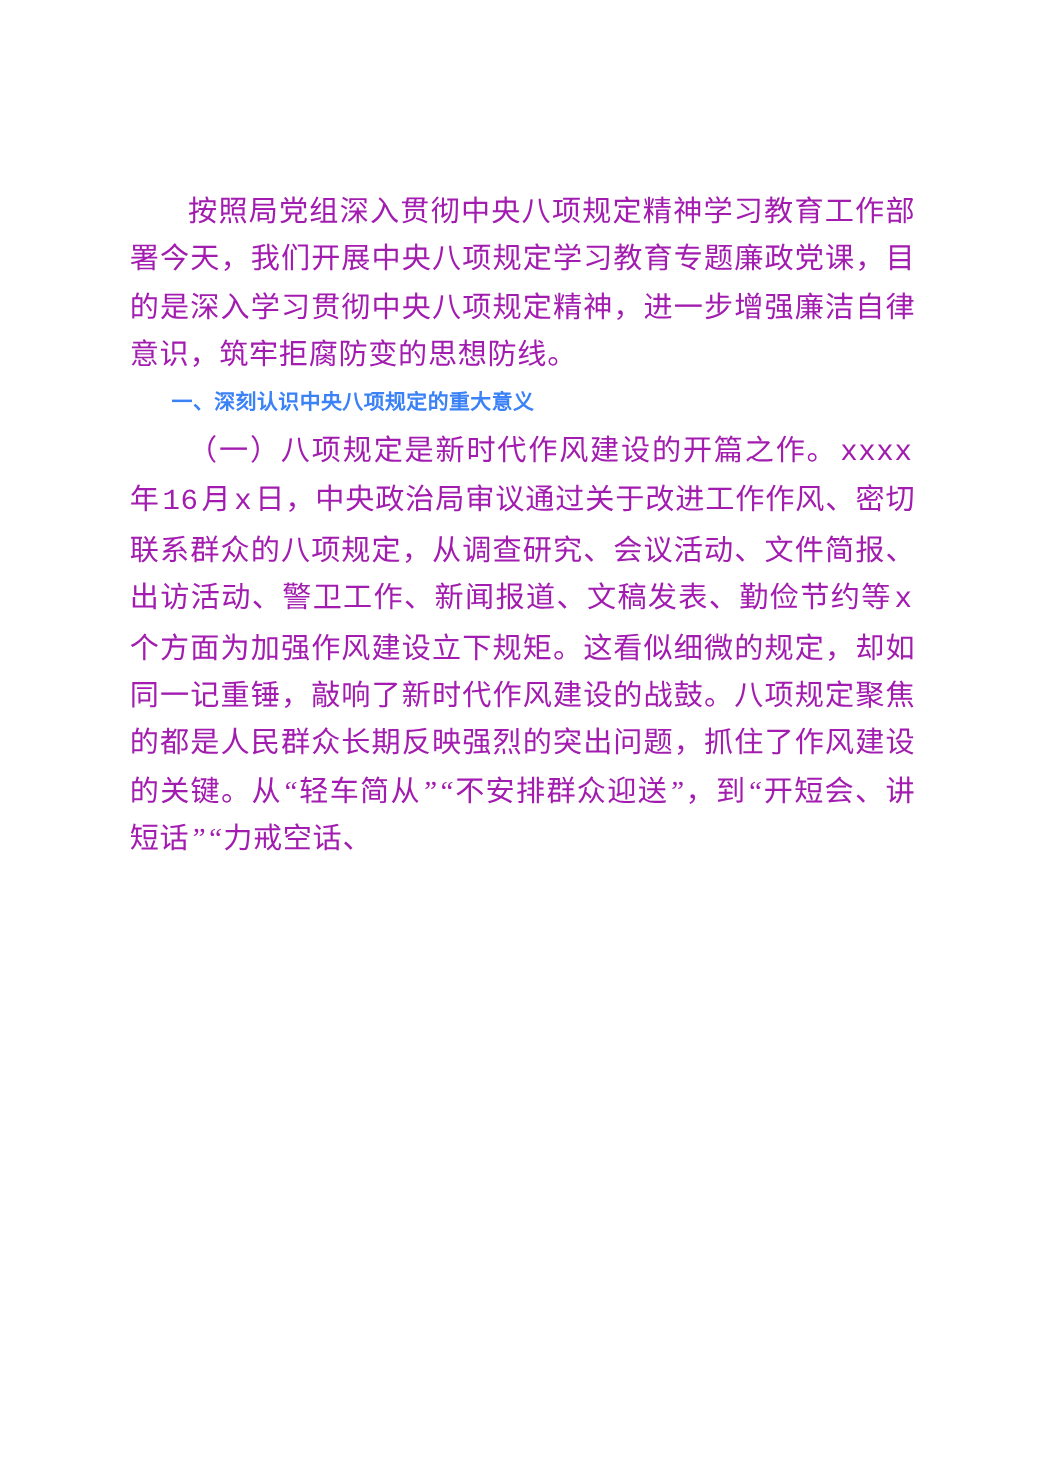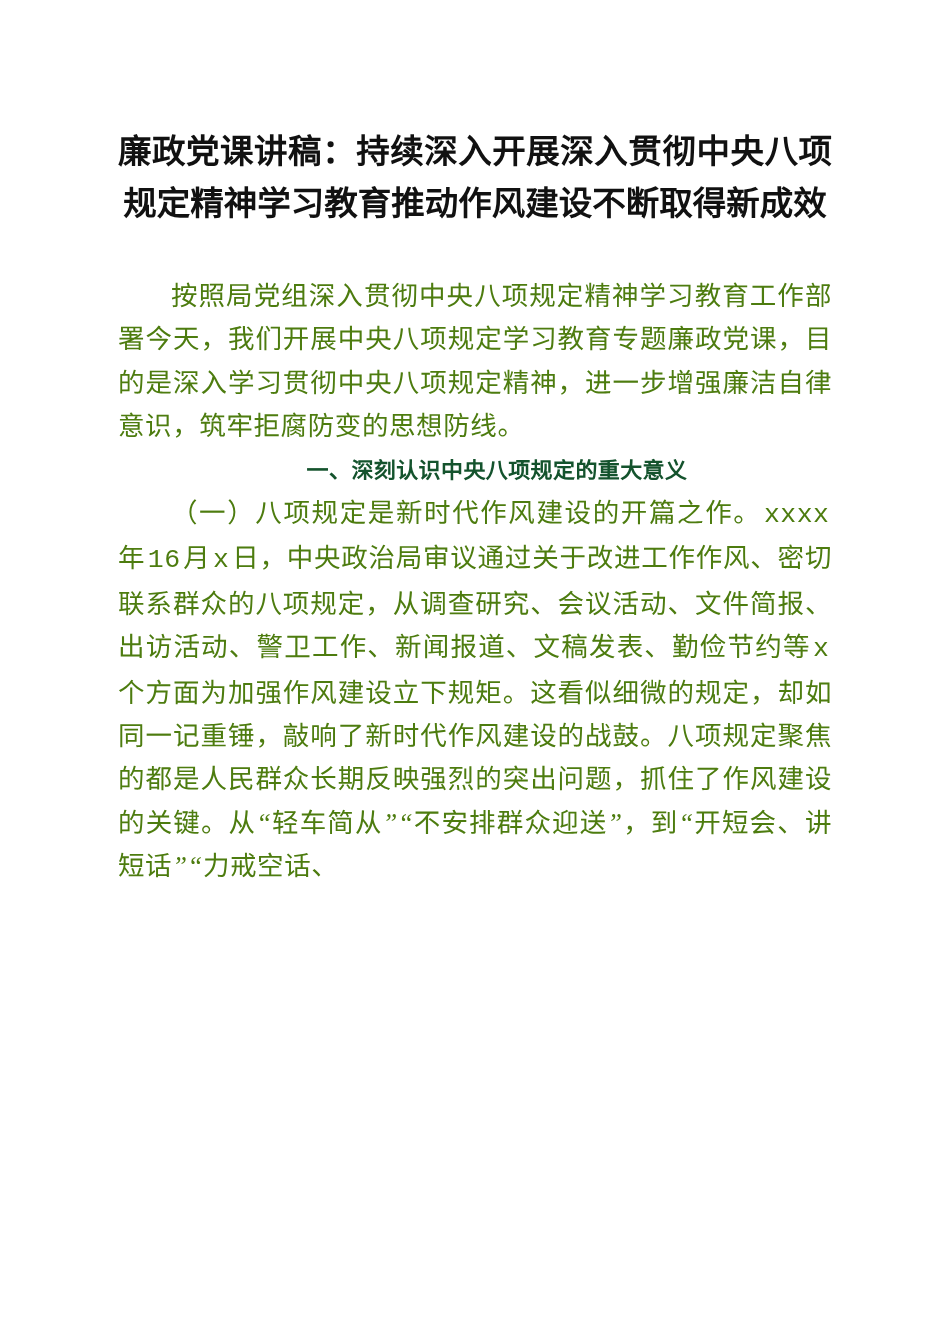--- a/index.html
+++ b/index.html
@@ -51,54 +51,53 @@
 
   
   .para {
     font-family: "Liberation Serif", "DejaVu Serif", serif;
     font-size: 26.5px;
     line-height: 43.4px;
     text-align: justify;
     text-justify: inter-ideograph;
     text-indent: 2em;
     margin: 0;
-    color: #4d7c0f;
+    color: #a21caf;
     letter-spacing: 0.6px;
     font-style: italic;
     font-synthesis: none;
   }
 
   
   .para .lat {
     font-style: normal;
     font-family: Liberation Mono, monospace;
     letter-spacing: 0.5px;
     padding: 0 2.5px;
   }
 
   
   .section-heading {
     font-family: "Liberation Sans", "DejaVu Sans", sans-serif;
     font-weight: bold;
-    font-size: 22px;
+    font-size: 19px;
     line-height: 43.4px;
     text-indent: 2em;
-    text-align: center;
+    text-align: left;
     margin: 0;
-    color: #14532d;
+    color: #3b82f6;
     letter-spacing: 0.4px;
   }
 </style>
 </head>
 <body>
 
 <div class="page">
   <div class="page-body">
 
-    <h1 class="doc-title">廉政党课讲稿：持续深入开展深入贯彻中央八项规定精神学习教育推动作风建设不断取得新成效</h1>
 
     <div class="title-spacer"></div>
 
     <p class="para">按照局党组深入贯彻中央八项规定精神学习教育工作部署今天，我们开展中央八项规定学习教育专题廉政党课，目的是深入学习贯彻中央八项规定精神，进一步增强廉洁自律意识，筑牢拒腐防变的思想防线。</p>
 
 
     <h2 class="section-heading">一、深刻认识中央八项规定的重大意义</h2>
 
     <p class="para" id="mixed-para">（一）八项规定是新时代作风建设的开篇之作。<span class="lat">xxxx</span>年<span class="lat">16</span>月<span class="lat">x</span>日，中央政治局审议通过关于改进工作作风、密切联系群众的八项规定，从调查研究、会议活动、文件简报、出访活动、警卫工作、新闻报道、文稿发表、勤俭节约等<span class="lat">x</span>个方面为加强作风建设立下规矩。这看似细微的规定，却如同一记重锤，敲响了新时代作风建设的战鼓。八项规定聚焦的都是人民群众长期反映强烈的突出问题，抓住了作风建设的关键。从“轻车简从”“不安排群众迎送”，到“开短会、讲短话”“力戒空话、</p>
 

